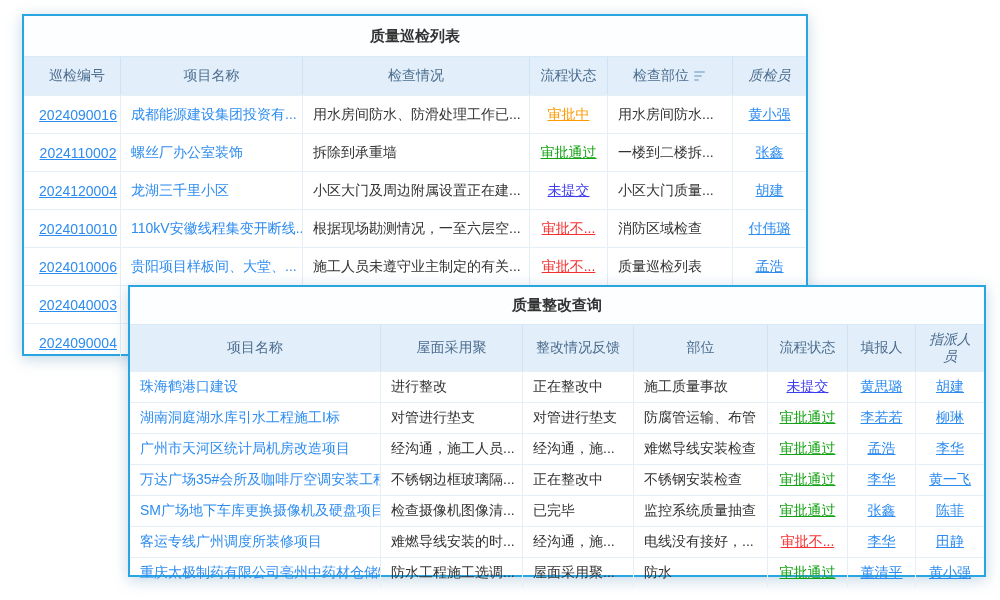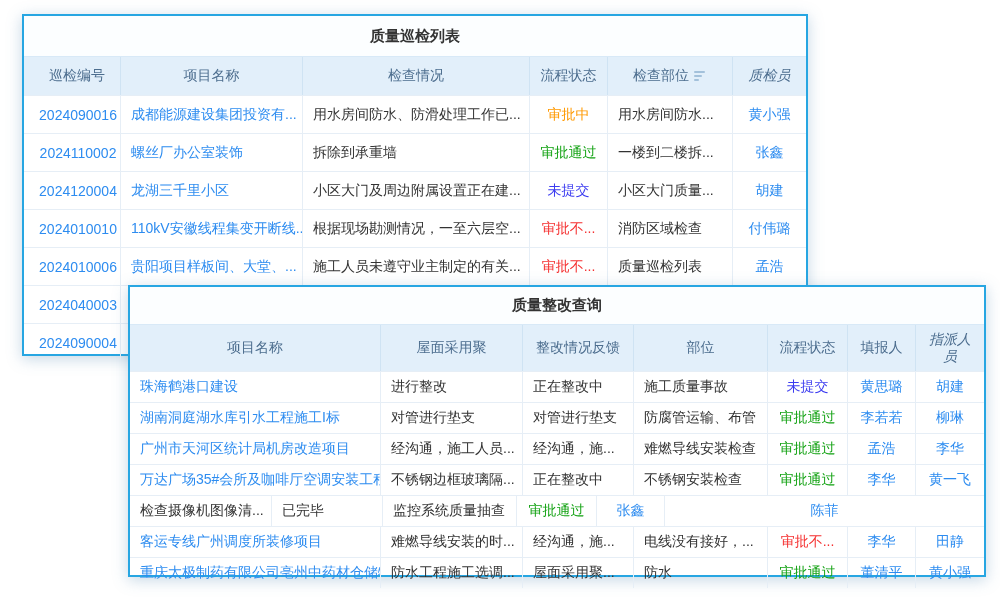--- a/index.html
+++ b/index.html
@@ -36,21 +36,21 @@
 
   .tr{display:flex;border-top:1px solid #e6eef6;}
   .t1 .tr{height:37px;}
   .t2 .tr{height:30px;}
   .td{
     display:flex;align-items:center;font-size:14px;color:#333333;
     border-right:1px solid #e6eef6;box-sizing:border-box;
     padding:0 10px;white-space:nowrap;overflow:hidden;
   }
   .td:last-child{border-right:none;}
-  .td.center{justify-content:center;padding:0 4px;}
+  .td.center{justify-content:center;padding:0 4px;text-decoration:underline;}
   .td.left{justify-content:flex-start;}
   .link{color:#2d8cf0;cursor:pointer;}
   .status_orange{color:#ff9900;}
   .status_green{color:#15a315;}
   .status_red{color:#f53030;}
   .status_violet{color:#3c3cf0;}
 
   
   .t1 .col0{width:97px;padding-left:16px;}
   .t1 .col1{width:182px;}
@@ -214,20 +214,21 @@
       <div class="tr">
         <div class="td col0 left link">万达广场35#会所及咖啡厅空调安装工程</div>
         <div class="td col1 left">不锈钢边框玻璃隔...</div>
         <div class="td col2 left">正在整改中</div>
         <div class="td col3 left">不锈钢安装检查</div>
         <div class="td col4 center status_green">审批通过</div>
         <div class="td col5 center link">李华</div>
         <div class="td col6 center link">黄一飞</div>
       </div>
       <div class="tr">
+        <div class="td col0 left link">SM广场地下车库更换摄像机及硬盘项目</div>
         <div class="td col1 left">检查摄像机图像清...</div>
         <div class="td col2 left">已完毕</div>
         <div class="td col3 left">监控系统质量抽查</div>
         <div class="td col4 center status_green">审批通过</div>
         <div class="td col5 center link">张鑫</div>
         <div class="td col6 center link">陈菲</div>
       </div>
       <div class="tr">
         <div class="td col0 left link">客运专线广州调度所装修项目</div>
         <div class="td col1 left">难燃导线安装的时...</div>

